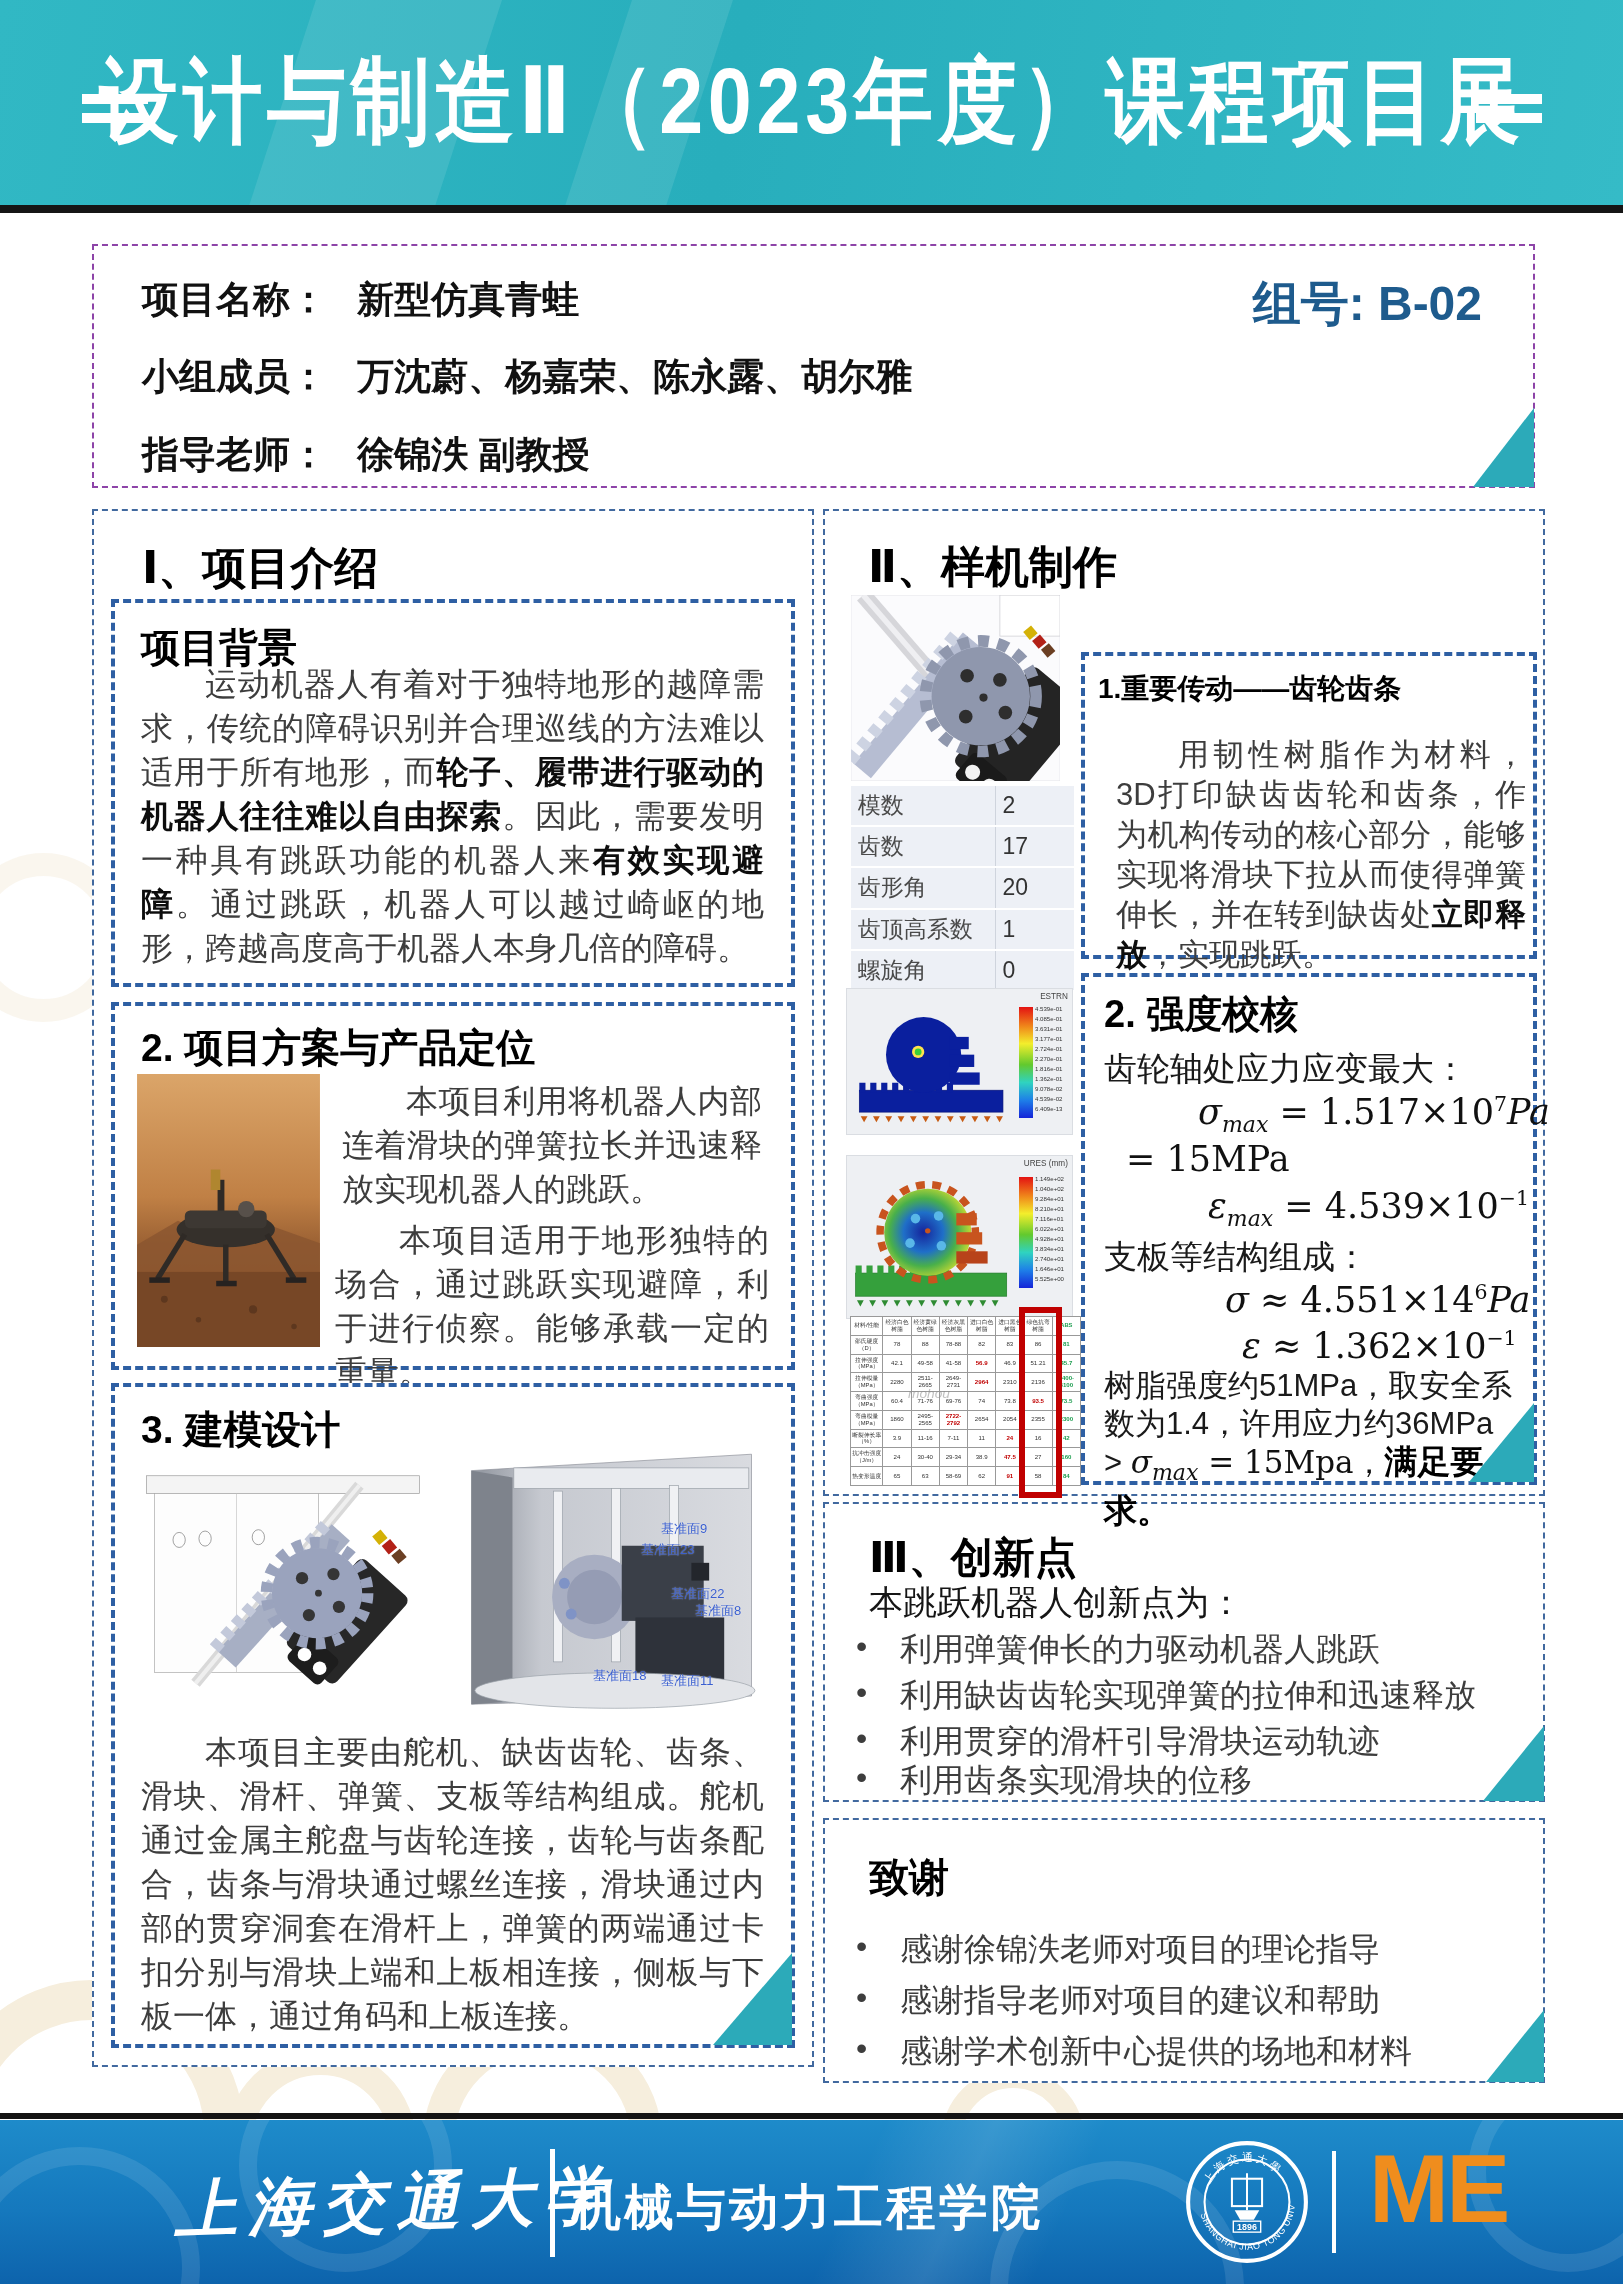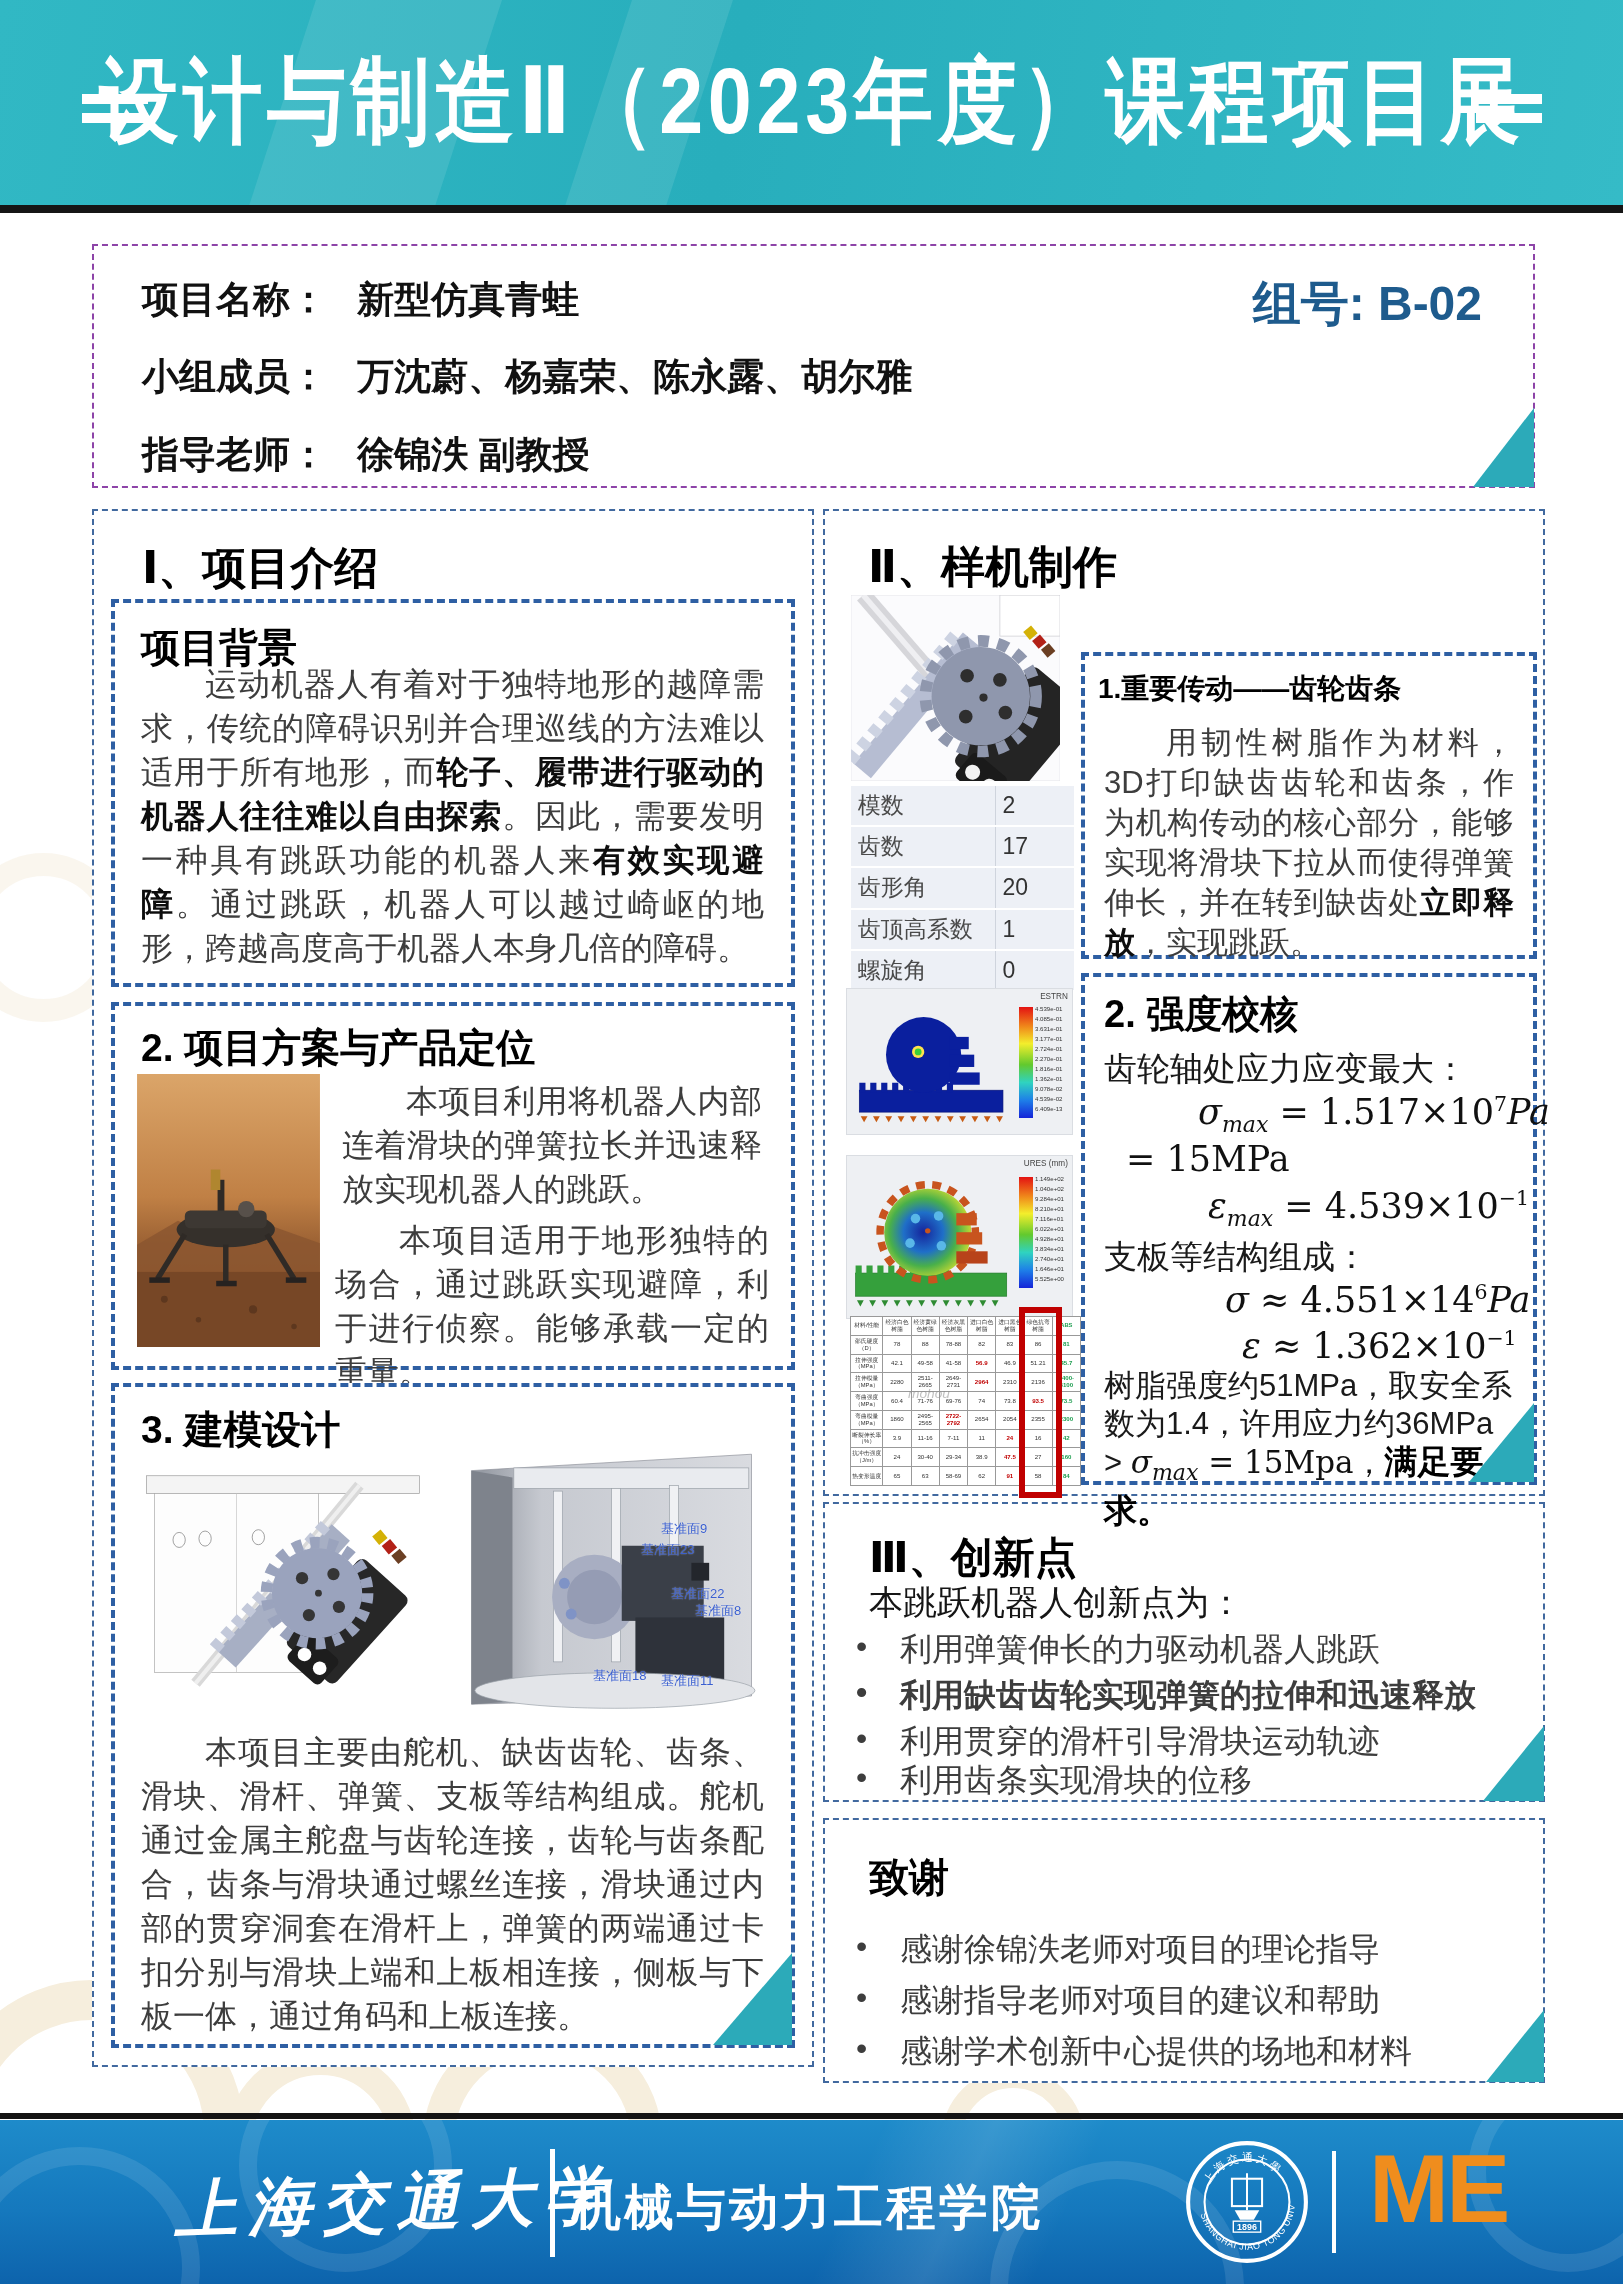--- a/index.html
+++ b/index.html
@@ -474,21 +474,21 @@
           <td>58</td>
           <td class="green">84</td>
         </tr>
   </tbody>
     </table>
   <div class="red-frame" style="left:1019px;top:1307px;width:31px;height:179px;"></div>
   <div class="mohou" style="left:908px;top:1386px;">mohou</div>
 
   <div class="box-inner" style="left:1081px;top:652px;width:448px;height:299px;">
     <div class="sub-title" style="position:absolute;left:13px;top:13.7px;font-size:28px;">1.重要传动——齿轮齿条</div>
-    <p class="body-text" style="position:absolute;left:19px;top:67px;width:410px;text-indent:2em;margin:0;font-size:31px;line-height:40px;">
+    <p class="body-text" style="position:absolute;left:19px;top:67px;width:410px;text-indent:2em;margin:12px;font-size:31px;line-height:40px;">
       <span>用韧性树脂作为材料，3D打印缺齿齿轮和齿条，作为机构传动的核心部分，能够实现将滑块下拉从而使得弹簧伸长，并在转到缺齿处</span><b>立即释放</b><span>，实现跳跃。</span>
     </p>
   </div>
 
   <div class="box-inner" style="left:1081px;top:973px;width:448px;height:504px;">
     <div class="sub-title" style="position:absolute;left:19px;top:12.3px;font-size:38px;">2. 强度校核</div>
     <div style="position:absolute;left:19px;top:70px;font-size:33px;color:#1a1a1a;">齿轮轴处应力应变最大：</div>
     <div class="fx" style="position:absolute;left:113px;top:115px;"><i>σ</i><sub>max</sub><span> = 1.517×10</span><sup>7</sup><i>Pa</i></div>
     <div class="fx" style="position:absolute;left:41px;top:162px;">= 15MPa</div>
     <div class="fx" style="position:absolute;left:123px;top:209px;"><i>ε</i><sub>max</sub><span> = 4.539×10</span><sup>−1</sup></div>
@@ -499,21 +499,21 @@
       <span>树脂强度约51MPa，取安全系数为1.4，许用应力约36MPa &gt;</span>
       <span class="fx" style="font-size:31px;"><i>σ</i><sub>max</sub><span> = 15Mpa，</span></span><b style="font-size:33px;color:#000;">满足要求。</b>
     </p>
     <div class="tri" style="border-left-width:65px;border-bottom-width:79px;"></div>
   </div>
 
   <div class="box-outer" style="left:823px;top:1502px;width:718px;height:296px;">
     <div class="roman-title" style="left:44px;top:26px;font-size:42px;">Ⅲ、创新点</div>
     <div style="position:absolute;left:44px;top:76px;font-size:34px;color:#151515;">本跳跃机器人创新点为：</div>
     <div class="bullet" style="top:124px;position:absolute;left:0;width:669px;">利用弹簧伸长的力驱动机器人跳跃</div>
-    <div class="bullet" style="top:170px;position:absolute;left:0;width:669px;font-weight:bold;">利用缺齿齿轮实现弹簧的拉伸和迅速释放</div>
+    <div class="bullet" style="top:170px;position:absolute;left:0;width:669px;">利用缺齿齿轮实现弹簧的拉伸和迅速释放</div>
     <div class="bullet" style="top:216px;position:absolute;left:0;width:669px;">利用贯穿的滑杆引导滑块运动轨迹</div>
     <div class="bullet" style="top:255px;position:absolute;left:0;width:669px;">利用齿条实现滑块的位移</div>
     <div class="tri" style="border-left-width:61px;border-bottom-width:75px;"></div>
   </div>
 
   <div class="box-outer" style="left:823px;top:1818px;width:718px;height:261px;">
     <div class="roman-title" style="left:44px;top:30px;font-size:40px;">致谢</div>
     <div class="bullet" style="top:108px;position:absolute;left:0;width:669px;">感谢徐锦泆老师对项目的理论指导</div>
     <div class="bullet" style="top:159px;position:absolute;left:0;width:669px;">感谢指导老师对项目的建议和帮助</div>
     <div class="bullet" style="top:210px;position:absolute;left:0;width:669px;">感谢学术创新中心提供的场地和材料</div>

